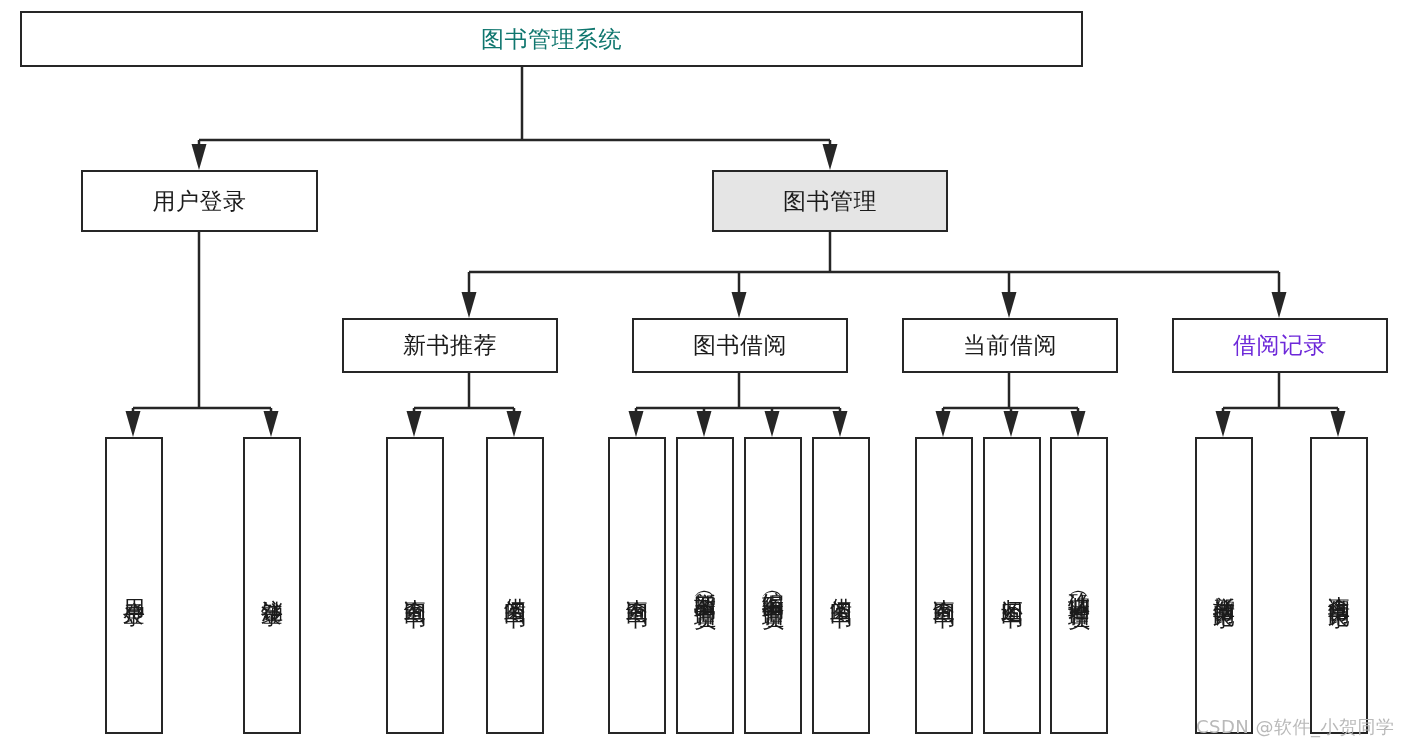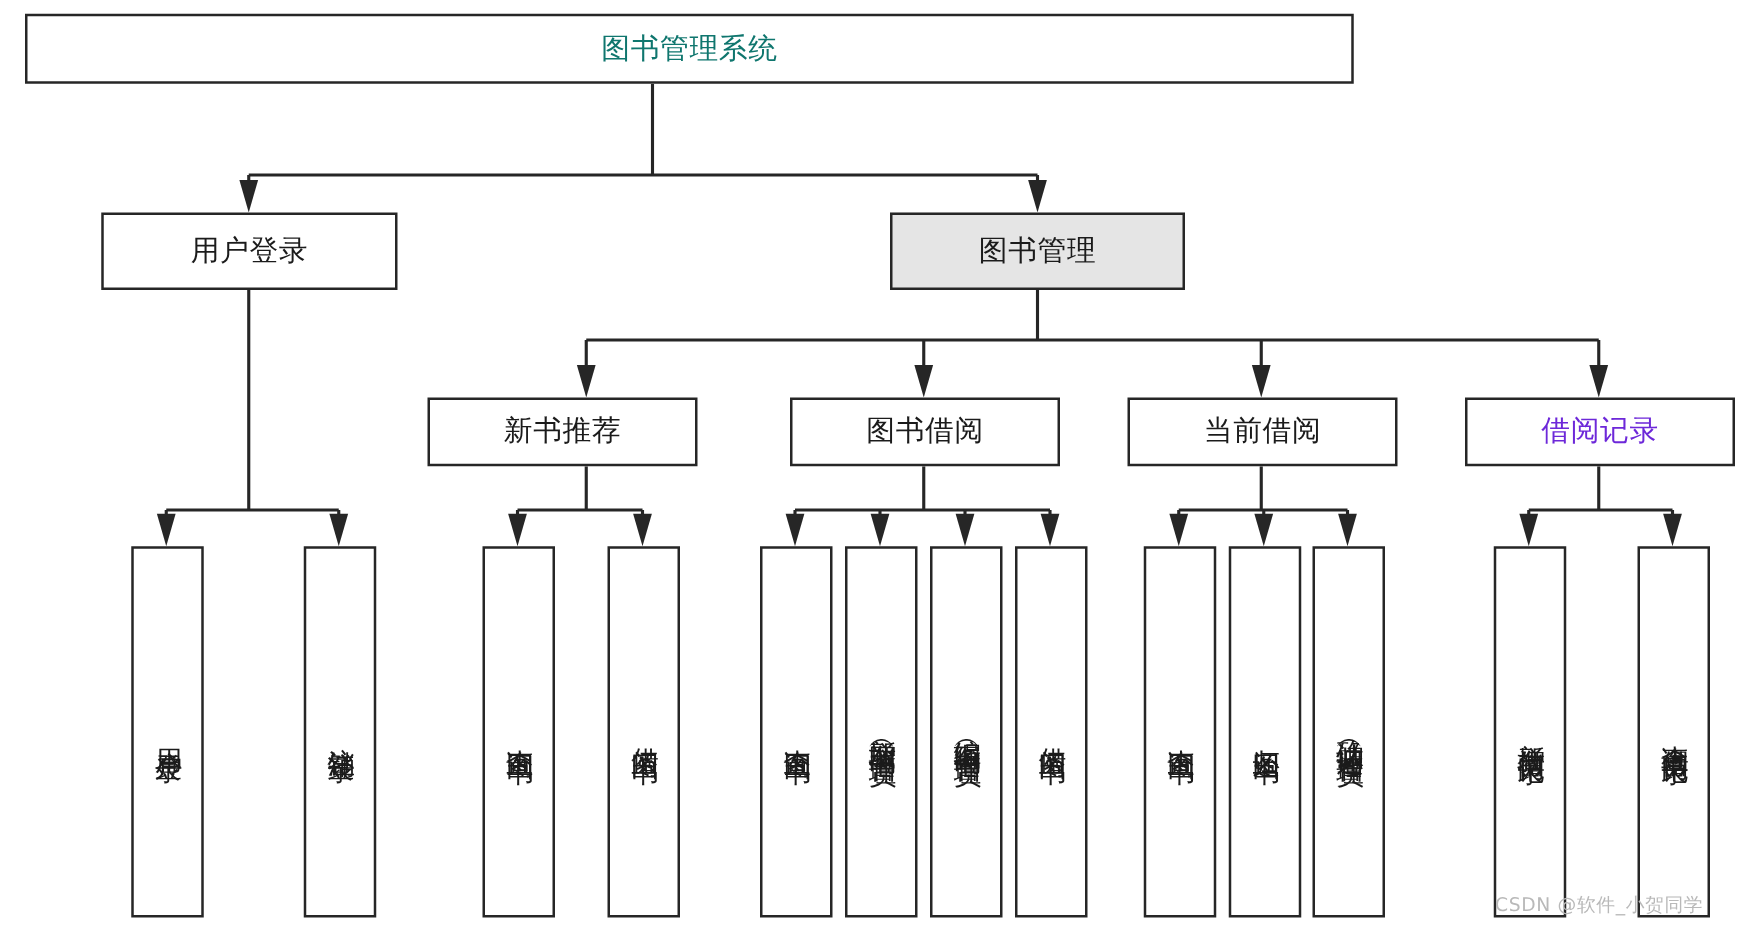--- a/index.html
+++ b/index.html
@@ -53,21 +53,21 @@
   .node.vert .lbl {
     writing-mode: vertical-rl;
     text-orientation: upright;
     font-size: 22px;
     letter-spacing: 2.5px;
     line-height: 1.0;
     white-space: nowrap;
   }
   .watermark {
     position: absolute;
-    font-size: 15px;
+    font-size: 18px;
     color: #b9b9b9;
     letter-spacing: 0.5px;
     white-space: nowrap;
     z-index: 5;
     pointer-events: none;
   }
 </style>
 </head>
 <body>
 

